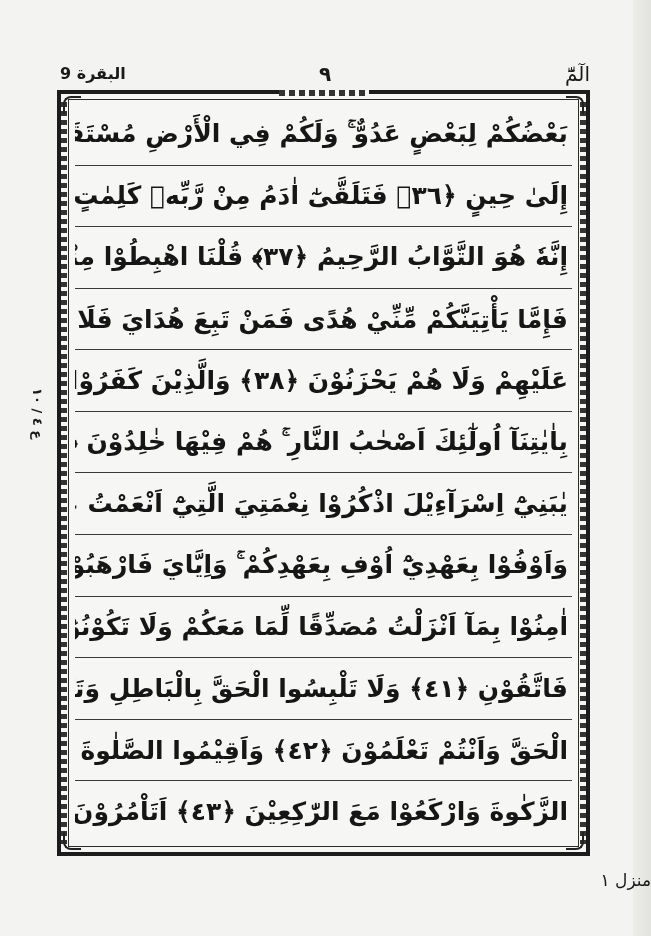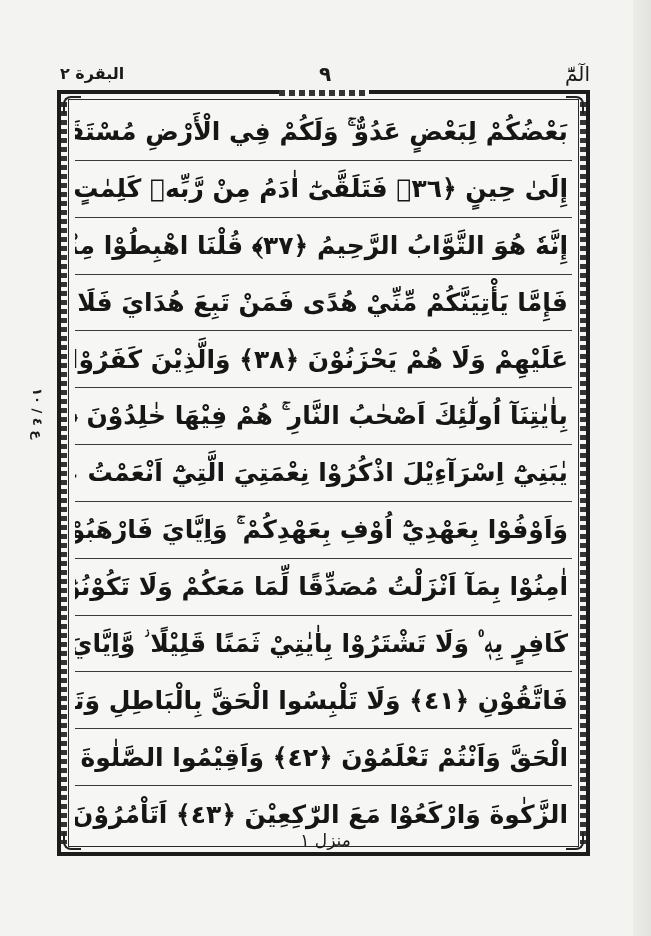--- a/index.html
+++ b/index.html
@@ -57,33 +57,33 @@
     font-size:25px; font-weight:bold; color:#161616;
     padding:0 4px; white-space:nowrap; overflow:hidden;
     text-align:justify;
   }
   .line:last-child { border-bottom:none; }
   .margin-note {
     position:absolute; left:30px; top:388px; font-size:13px;
     writing-mode:vertical-rl; direction:rtl; font-weight:bold;
   }
   .footer {
-    position:absolute; top:830px; left:0; width:651px; text-align:center;
+    position:absolute; top:870px; left:0; width:651px; text-align:right;
     font-size:17px; direction:rtl;
   }
 </style>
 </head>
 <body>
 
 <div class="page-edge"></div>
 
 <div class="header">
   <span class="hdr-para">الٓمّٓ</span>
   <span class="hdr-page">٩</span>
-  <span class="hdr-surah">البقرة ٢</span>
+  <span class="hdr-surah">البقرة 9</span>
 </div>
 
 <div class="margin-note">ع ٤ / ١٠</div>
 
 <div class="frame">
   <div class="top-orn"></div>
   <div class="side-orn l"></div>
   <div class="side-orn r"></div>
   <div class="corner tl"></div>
   <div class="corner tr"></div>
@@ -93,20 +93,19 @@
   <div class="lines">
     <div class="line">بَعْضُكُمْ لِبَعْضٍ عَدُوٌّ ۚ وَلَكُمْ فِي الْأَرْضِ مُسْتَقَرٌّ وَّمَتَاعٌ</div>
     <div class="line">إِلَىٰ حِينٍ ﴿٣٦﴾ فَتَلَقَّىٰٓ اٰدَمُ مِنْ رَّبِّهٖ كَلِمٰتٍ فَتَابَ عَلَيْهِ ؕ</div>
     <div class="line">إِنَّهٗ هُوَ التَّوَّابُ الرَّحِيمُ ﴿٣٧﴾ قُلْنَا اهْبِطُوْا مِنْهَا جَمِيعًا ۚ</div>
     <div class="line">فَإِمَّا يَأْتِيَنَّكُمْ مِّنِّيْ هُدًى فَمَنْ تَبِعَ هُدَايَ فَلَا خَوْفٌ</div>
     <div class="line">عَلَيْهِمْ وَلَا هُمْ يَحْزَنُوْنَ ﴿٣٨﴾ وَالَّذِيْنَ كَفَرُوْا وَكَذَّبُوْا</div>
     <div class="line">بِاٰيٰتِنَآ اُولٰٓئِكَ اَصْحٰبُ النَّارِ ۚ هُمْ فِيْهَا خٰلِدُوْنَ ﴿٣٩﴾ ع</div>
     <div class="line">يٰبَنِيْٓ اِسْرَآءِيْلَ اذْكُرُوْا نِعْمَتِيَ الَّتِيْٓ اَنْعَمْتُ عَلَيْكُمْ</div>
     <div class="line">وَاَوْفُوْا بِعَهْدِيْٓ اُوْفِ بِعَهْدِكُمْ ۚ وَاِيَّايَ فَارْهَبُوْنِ ﴿٤٠﴾ وَ</div>
     <div class="line">اٰمِنُوْا بِمَآ اَنْزَلْتُ مُصَدِّقًا لِّمَا مَعَكُمْ وَلَا تَكُوْنُوْٓا اَوَّلَ</div>
-    <div class="line">كَافِرٍ بِهٖ ۠ وَلَا تَشْتَرُوْا بِاٰيٰتِيْ ثَمَنًا قَلِيْلًا ؗ وَّاِيَّايَ</div>
     <div class="line">فَاتَّقُوْنِ ﴿٤١﴾ وَلَا تَلْبِسُوا الْحَقَّ بِالْبَاطِلِ وَتَكْتُمُوا</div>
     <div class="line">الْحَقَّ وَاَنْتُمْ تَعْلَمُوْنَ ﴿٤٢﴾ وَاَقِيْمُوا الصَّلٰوةَ وَاٰتُوا</div>
     <div class="line">الزَّكٰوةَ وَارْكَعُوْا مَعَ الرّٰكِعِيْنَ ﴿٤٣﴾ اَتَاْمُرُوْنَ النَّاسَ</div>
   </div>
 </div>
 
 <div class="footer">منزل ١</div>
 
 </body></html>

